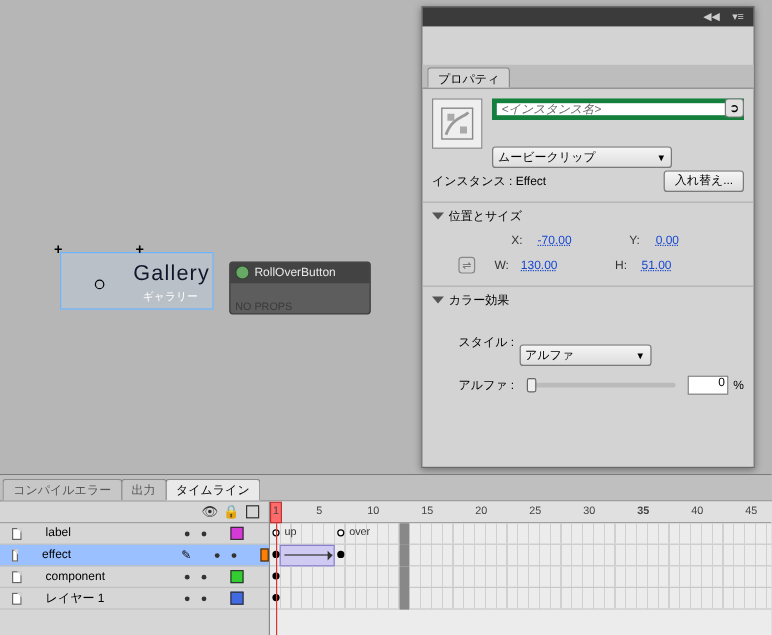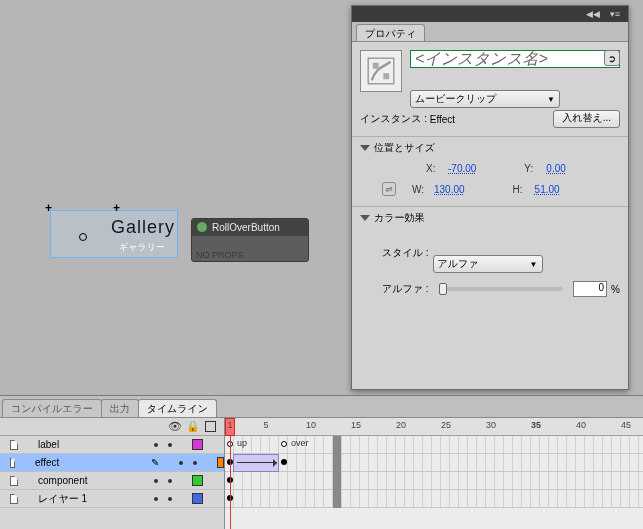--- a/index.html
+++ b/index.html
@@ -45,27 +45,27 @@
   .tween { position:absolute; top:0; height:18px; background:#cfcaf2; border:1px solid #8881c9;}
   .kf { position:absolute; top:5px; width:6px; height:6px; background:#000; border-radius:50%;}
   .kfh { position:absolute; top:5px; width:6px; height:6px; background:#fff; border:1px solid #000; border-radius:50%;}
   .tllabel { position:absolute; top:2px; font-size:9px; color:#333;}
   .playline { position:absolute; top:0; bottom:0; width:1px; background:#d33;}
 
   
   .panel { position:absolute; left:351px; top:5px; width:278px; height:385px; background:#d3d3d3; border:1px solid #6b6b6b; box-shadow:0 2px 6px rgba(0,0,0,.4); }
   .panelhdr { height:16px; background:#3b3b3b; display:flex; justify-content:flex-end; align-items:center; gap:2px; padding:0 3px;}
   .panelhdr .wbtn { width:20px;height:10px;color:#ccc;font-size:9px;text-align:center;}
-  .paneltabs { height:20px; background:#bdbdbd; border-bottom:1px solid #8a8a8a; display:flex; align-items:flex-end; padding-left:4px;}
+  .paneltabs { height:20px; background:#bdbdbd; border-bottom:1px solid #8a8a8a; display:flex; align-items:flex-end; padding-left:4px;margin-top:32px;}
   .ptab { height:17px; padding:2px 8px 0 8px; background:#d3d3d3; border:1px solid #8a8a8a; border-bottom:none; font-size:10px; border-radius:3px 3px 0 0;}
   .clipicon { width:42px; height:42px; background:#efefef; border:1px solid #8a8a8a; margin:8px; display:inline-flex; align-items:center; justify-content:center;}
   .clipicon svg { width:28px;height:28px;}
   .toprow { display:flex; align-items:flex-start; }
   .toprow .right { flex:1; padding:8px 8px 0 0;}
-  .instname { width:100%; height:18px; background:#fff; border:1px solid #15803d; font-size:16px; padding:1px 4px; color:#666; font-style:italic; display:flex; align-items:center;}
+  .instname { width:100%; height:18px; background:#fff; border:4px solid #15803d; font-size:10px; padding:1px 4px; color:#666; font-style:italic; display:flex; align-items:center;}
   .dd { margin-top:22px; height:18px; background:linear-gradient(#f5f5f5,#ddd); border:1px solid #7a7a7a; border-radius:3px; display:flex; align-items:center; justify-content:space-between; padding:0 4px; font-size:10px; width:150px;}
   .dd .arrow { font-size:8px;}
   .circbtn { position:absolute; right:8px; width:16px;height:16px;border:1px solid #7a7a7a;border-radius:3px;background:#e0e0e0;display:flex;align-items:center;justify-content:center;font-size:10px;}
   .instline { padding:2px 8px 8px 8px; font-size:10px; border-bottom:1px solid #b0b0b0; display:flex; align-items:center;}
   .swapbtn { margin-left:auto; height:18px; padding:0 8px; border:1px solid #7a7a7a; border-radius:3px; background:linear-gradient(#f5f5f5,#ddd); font-size:10px;}
   .sect { border-bottom:1px solid #b0b0b0;}
   .secthdr { display:flex; align-items:center; gap:4px; padding:4px 8px; font-size:10px;}
   .tw {width:0;height:0;border-left:5px solid transparent;border-right:5px solid transparent;border-top:6px solid #555;display:inline-block;}
   .kv { display:flex; align-items:center; padding:4px 8px 4px 30px; font-size:10px; gap:4px;}
   .klabel { width:18px; color:#333;}

